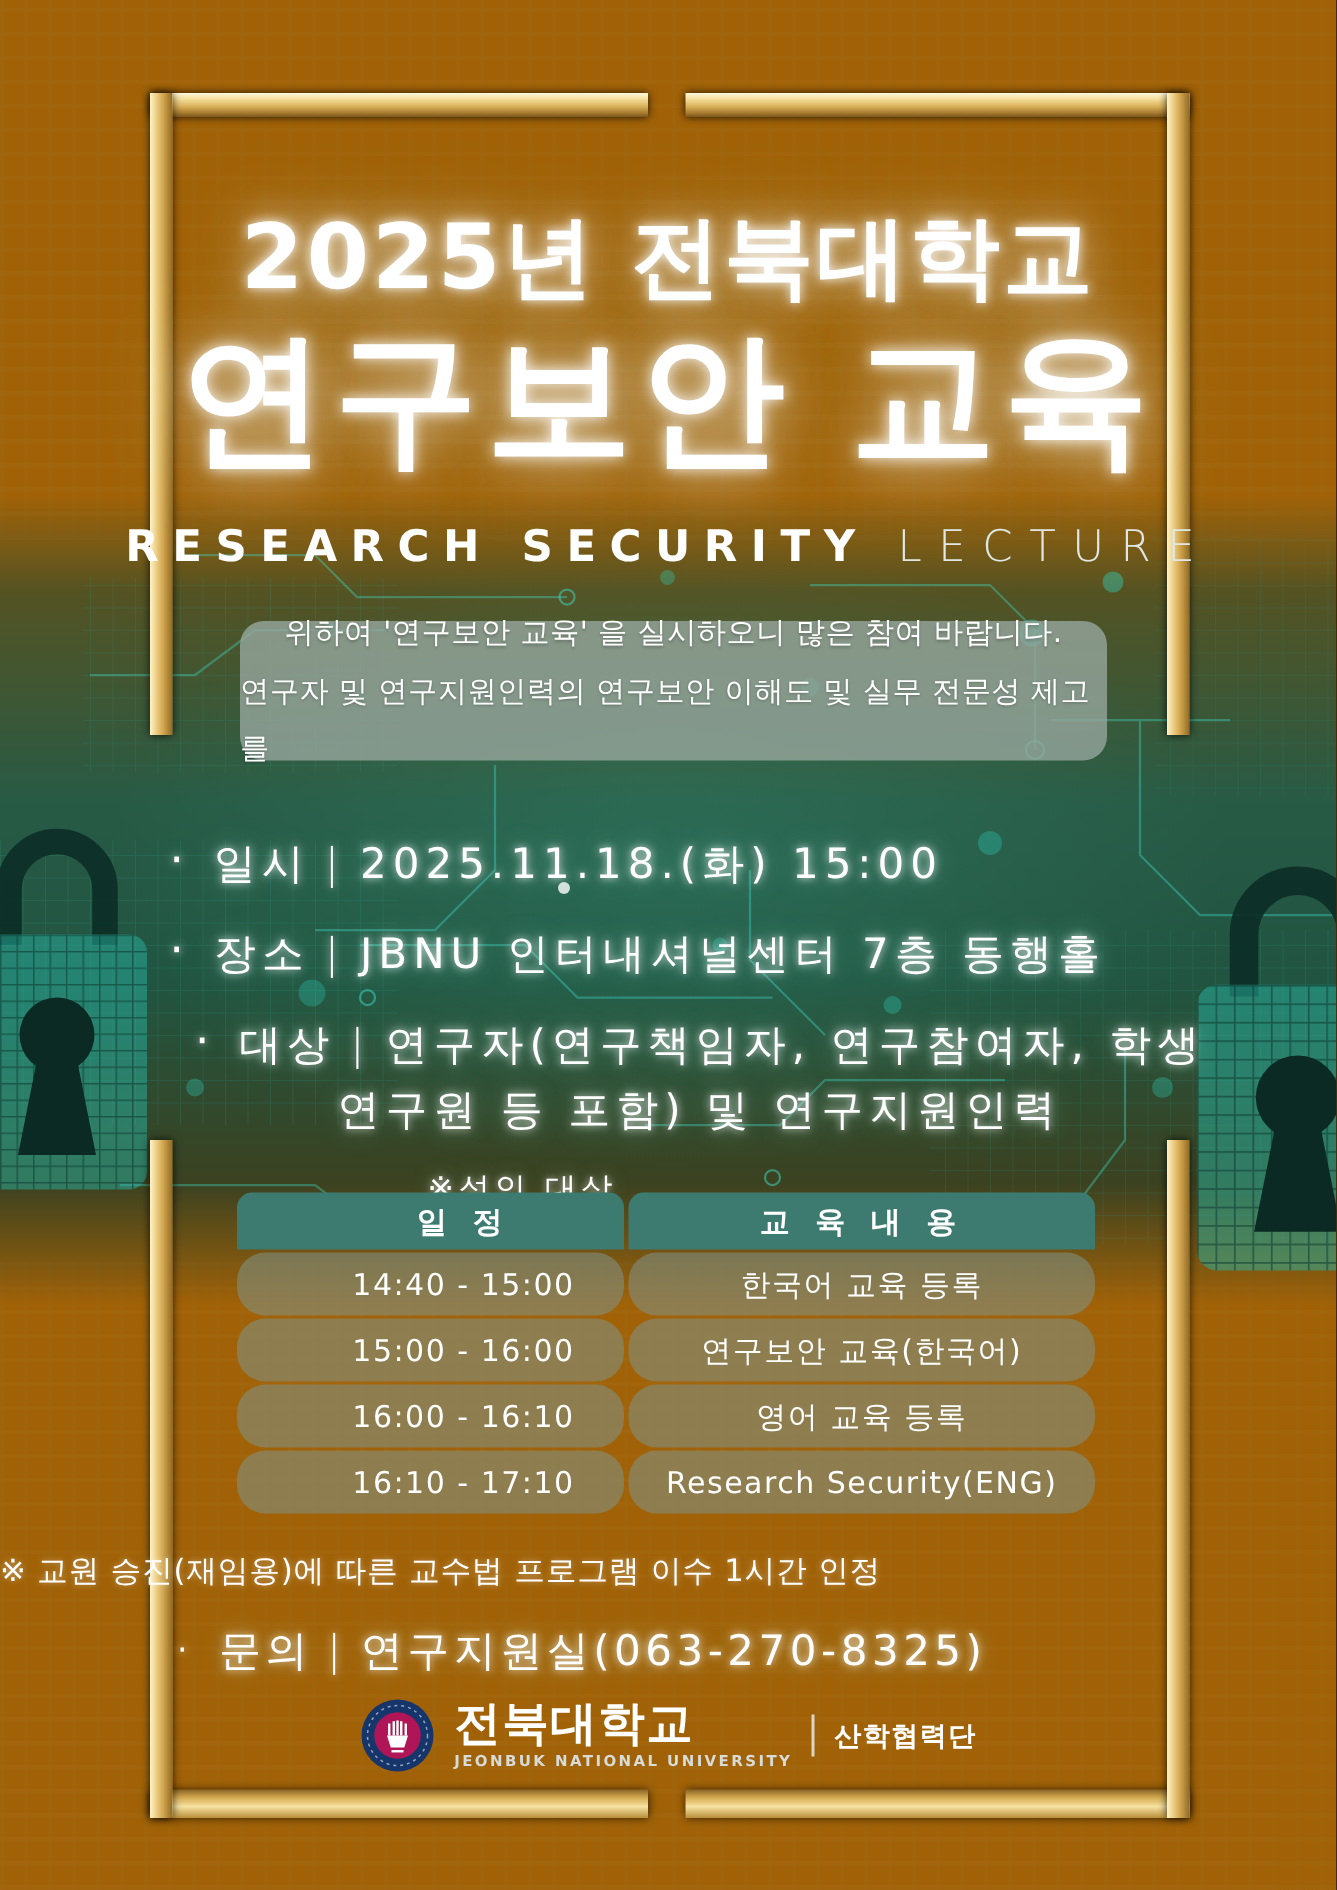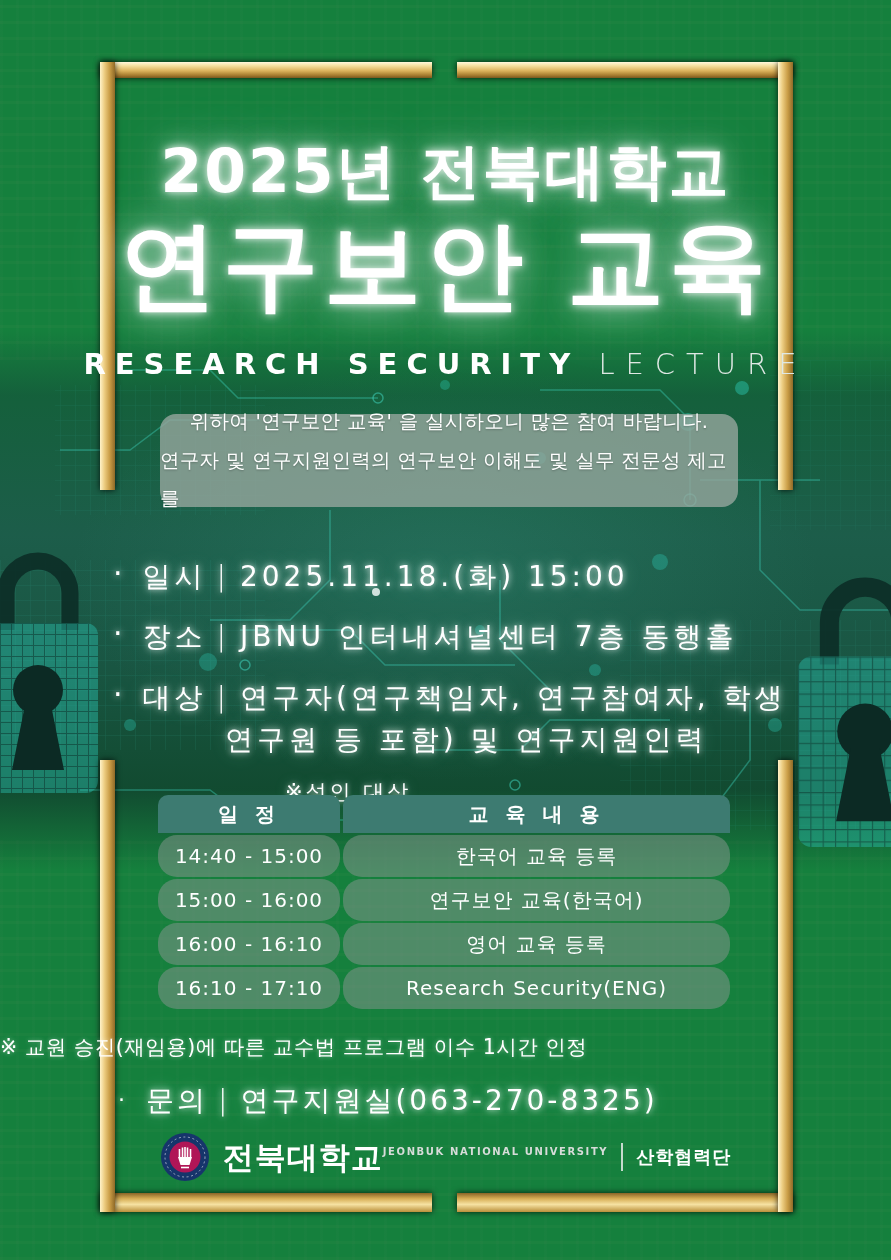--- a/index.html
+++ b/index.html
@@ -1,18 +1,18 @@
 <!DOCTYPE html>
 <html><head>
 <meta charset="utf-8">
 <style>
   html,body{margin:0;padding:0;background:#000;}
   #poster{
     position:relative;width:891px;height:1260px;overflow:hidden;
-    background:#15803d;
+    background:#a16207;
     font-family:"DejaVu Sans", sans-serif;
     color:#fff;
   }
   
   .pix{
     position:absolute;left:0;width:100%;pointer-events:none;
     background-image:
       repeating-linear-gradient(0deg, rgba(190,175,120,.07) 0 3px, transparent 3px 16px),
       repeating-linear-gradient(90deg, rgba(120,140,130,.07) 0 3px, transparent 3px 16px);
     opacity:.55;
@@ -70,21 +70,21 @@
   .detail .bullet{font-size:30px;margin-right:16px;vertical-align:2px;}
   .detail .sep{margin:0 10px;font-weight:300;}
   .adult-note{
     position:absolute;left:285px;top:778px;font-size:21px;letter-spacing:3px;color:#fff;
     text-shadow:0 0 5px rgba(255,255,255,.7),0 0 14px rgba(180,255,235,.35);
   }
   
   .sched{position:absolute;left:158px;top:795px;width:572px;}
   .srow{display:flex;gap:3px;margin-bottom:2px;}
   .scell{display:flex;align-items:center;justify-content:center;color:#fff;}
-  .scell.time{width:182px;flex:none;}
+  .scell.time{width:214px;flex:none;padding-left:44px;}
   .scell.content{flex:1;}
   .srow.head .scell{
     height:38px;background:#3d7b71;font-weight:700;font-size:20px;letter-spacing:5px;
     border-radius:10px 10px 0 0;
   }
   .srow.body .scell{
     height:42px;background:rgba(128,148,138,.55);font-size:20px;letter-spacing:1px;border-radius:19px;
   }
   
   .footnote{
@@ -95,21 +95,21 @@
     position:absolute;left:118px;top:1082px;font-size:28px;letter-spacing:3px;white-space:nowrap;
     color:#fff;text-shadow:0 0 6px rgba(255,255,255,.85),0 0 18px rgba(180,255,235,.4);
   }
   .contact .bullet{font-size:22px;margin-right:18px;vertical-align:3px;}
   .contact .sep{margin:0 10px;font-weight:300;}
   
   .logo{
     position:absolute;left:0;top:1126px;width:100%;height:62px;
     display:flex;align-items:center;justify-content:center;gap:13px;
   }
-  .logo .stack{display:flex;align-items:flex-start;}
+  .logo .stack{display:flex;flex-direction:column;align-items:flex-start;}
   .logo-kr{font-size:31px;font-weight:800;letter-spacing:1px;color:#fff;line-height:1;}
   .logo-en{font-size:10px;font-weight:700;letter-spacing:1.6px;color:#d7dcd9;margin-top:4px;}
   .logo-div{width:2px;height:28px;background:#e6eae8;opacity:.85;}
   .logo-org{font-size:18px;font-weight:700;color:#fff;letter-spacing:1px;}
 </style>
 </head>
 <body>
 
 <div id="poster">
 
@@ -206,21 +206,21 @@
     <div>위하여 '연구보안 교육' 을 실시하오니 많은 참여 바랍니다.</div>
     <div>연구자 및 연구지원인력의 연구보안 이해도 및 실무 전문성 제고를</div>
   </div>
 
   <div class="detail" style="left:113px;top:556px;">
     <span class="bullet">·</span><span>일시</span><span class="sep">|</span><span>2025.11.18.(화) 15:00</span>
   </div>
   <div class="detail" style="left:113px;top:616px;">
     <span class="bullet">·</span><span>장소</span><span class="sep">|</span><span>JBNU 인터내셔널센터 7층 동행홀</span>
   </div>
-  <div class="detail" style="left:113px;top:677px;">
+  <div class="detail" style="left:130px;top:677px;">
     <span class="bullet">·</span><span>대상</span><span class="sep">|</span><span>연구자(연구책임자, 연구참여자, 학생</span>
   </div>
   <div class="detail" style="left:225px;top:721px;">
     <span>연구원 등 포함) 및 연구지원인력</span>
   </div>
   <div class="adult-note">※성인 대상</div>
 
   <div class="sched">
     <div class="srow head">
       <div class="scell time">일 정</div>

